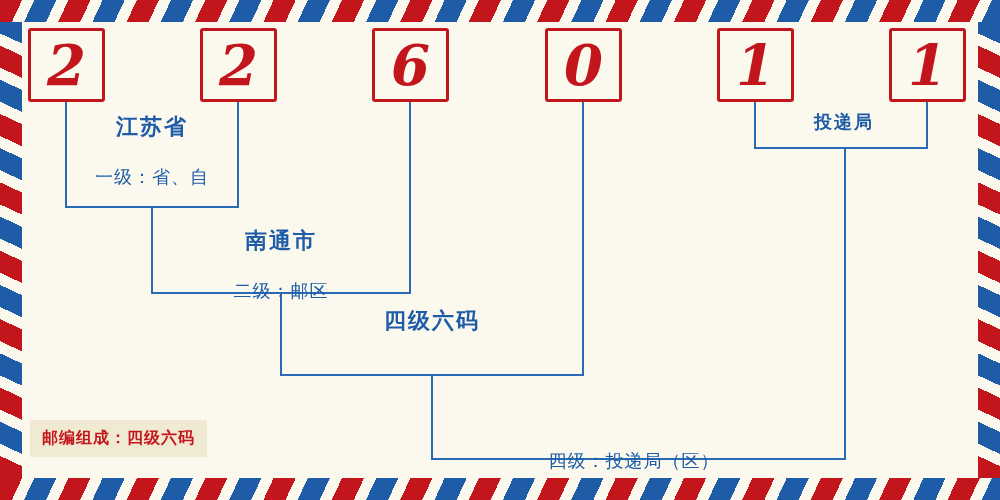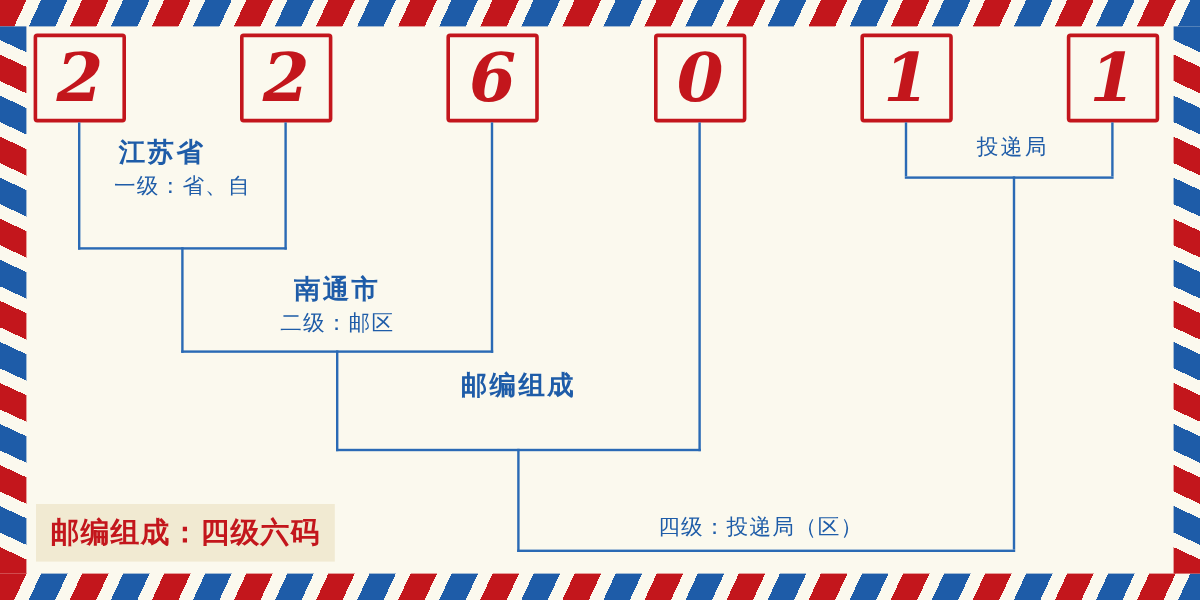--- a/index.html
+++ b/index.html
@@ -52,27 +52,27 @@
   
   .line{position:absolute;background:var(--line);}
 
   
   .lbl{
     position:absolute;color:var(--blue);
     text-align:center;
     font-family:"DejaVu Sans","Liberation Sans",sans-serif;
   }
   .lbl-title{font-size:22px;font-weight:bold;letter-spacing:2px;}
-  .lbl-desc{font-size:18px;letter-spacing:1px;line-height:28px;}
-  .lbl-small-title{font-size:18px;font-weight:normal;letter-spacing:2px;text-align:center;}
+  .lbl-desc{font-size:18px;letter-spacing:1px;line-height:28px;margin-top:21px;}
+  .lbl-small-title{font-size:18px;font-weight:bold;letter-spacing:2px;text-align:center;}
 
   .footer-note{
     position:absolute;left:30px;top:420px;
     background:var(--footerbg);
-    color:var(--red);font-weight:bold;font-size:24px;letter-spacing:1px;
+    color:var(--red);font-weight:bold;font-size:16px;letter-spacing:1px;
     padding:8px 12px;
   }
 </style>
 </head>
 <body>
 
 <div id="stage">
 
   <div class="edge edge-h edge-top"></div>
   <div class="edge edge-h edge-bottom"></div>
@@ -111,29 +111,29 @@
   <div class="line" style="left:280px;top:374px;width:304px;height:2px;"></div>
 
   <div class="line" style="left:431px;top:374px;width:2px;height:86px;"></div>
   <div class="line" style="left:431px;top:458px;width:415px;height:2px;"></div>
 
   <div class="line" style="left:754px;top:102px;width:2px;height:45px;"></div>
   <div class="line" style="left:926px;top:102px;width:2px;height:45px;"></div>
   <div class="line" style="left:754px;top:147px;width:174px;height:2px;"></div>
   <div class="line" style="left:844px;top:147px;width:2px;height:311px;"></div>
 
-  <div class="lbl lbl-title" style="left:55px;top:112px;width:160px;">江苏省</div>
+  <div class="lbl lbl-title" style="left:72px;top:112px;width:160px;">江苏省</div>
   <div class="lbl lbl-desc" style="left:72px;top:142px;width:160px;">
     <div>一级：省、自</div>
   </div>
 
   <div class="lbl lbl-title" style="left:201px;top:226px;width:160px;font-family:Liberation Serif, serif;">南通市</div>
   <div class="lbl lbl-desc" style="left:201px;top:256px;width:160px;">二级：邮区</div>
 
-  <div class="lbl lbl-title" style="left:352px;top:306px;width:160px;">邮编组成</div>
+  <div class="lbl lbl-title" style="left:352px;top:306px;width:160px;">四级六码</div>
 
   <div class="lbl lbl-desc" style="left:532px;top:426px;width:204px;">四级：投递局（区）</div>
 
   <div class="lbl lbl-small-title" style="left:764px;top:110px;width:160px;">投递局</div>
 
   <div class="footer-note">邮编组成：四级六码</div>
 
 </div>
 
 </body></html>

